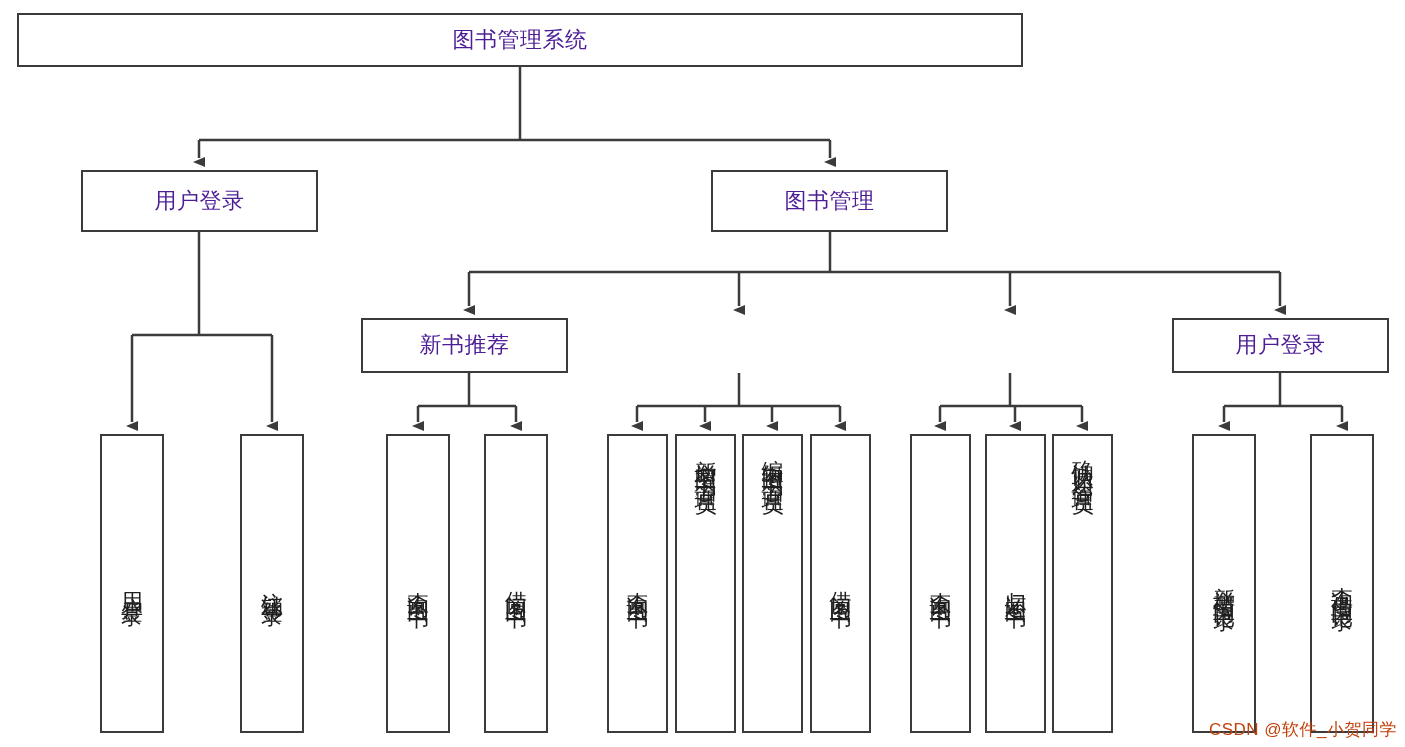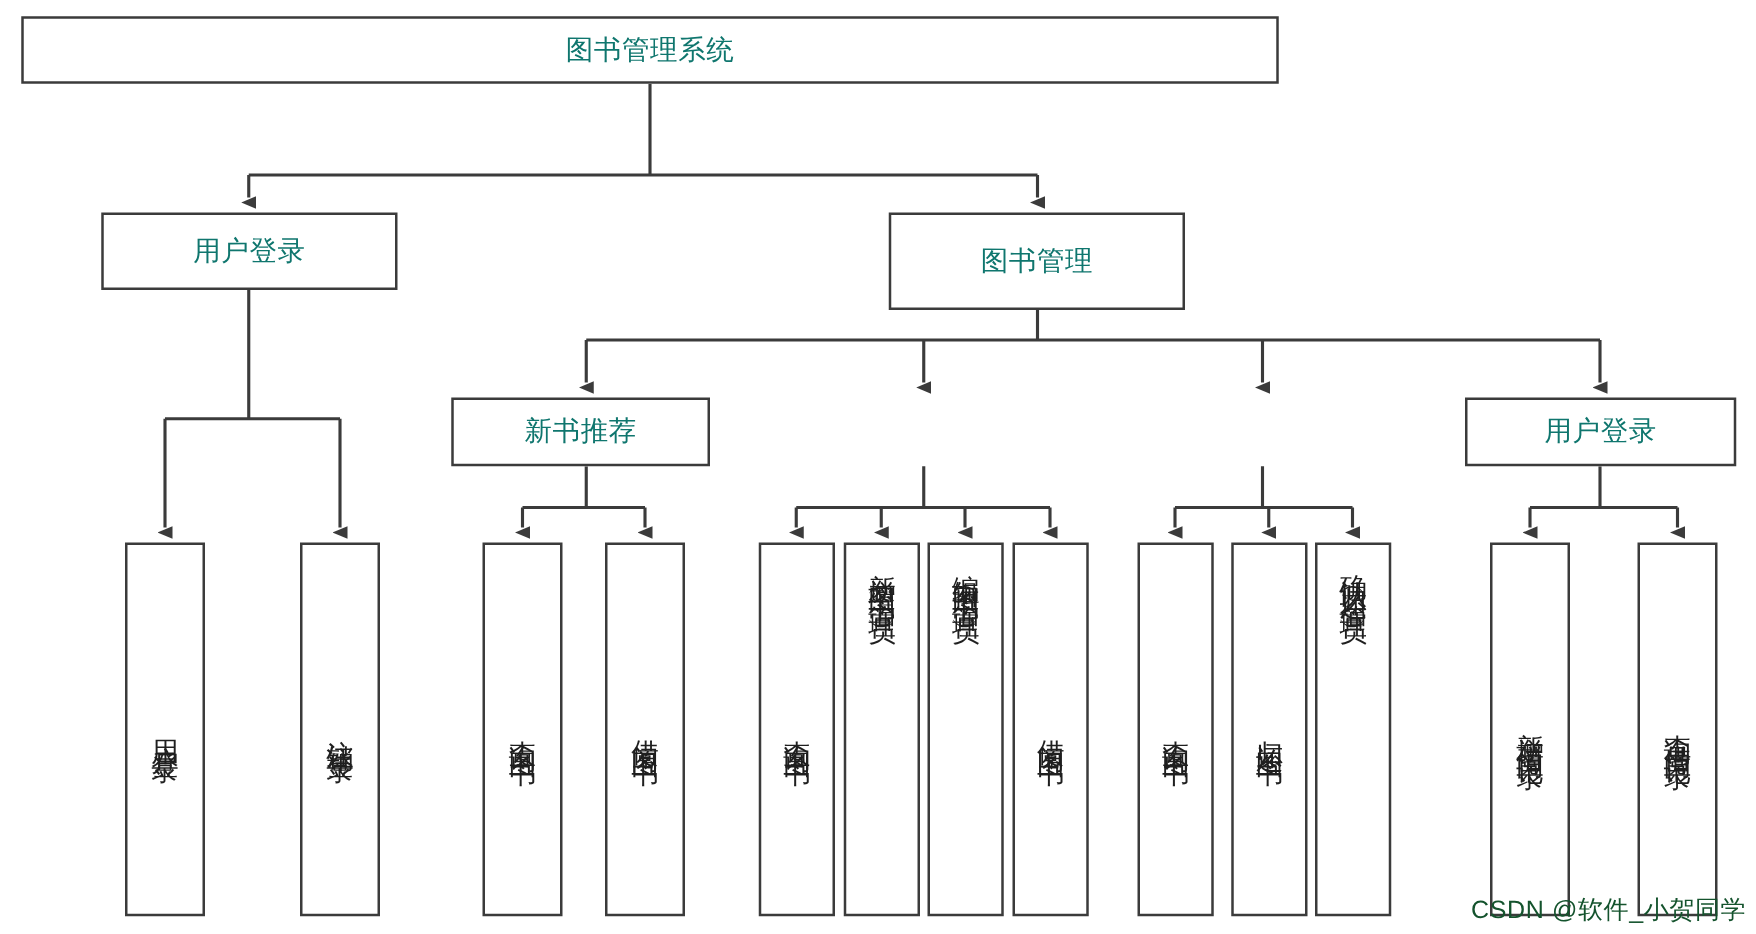--- a/index.html
+++ b/index.html
@@ -23,21 +23,21 @@
     position: absolute;
     box-sizing: border-box;
     border: 2px solid #3b3b3b;
     background: #ffffff;
     display: flex;
     align-items: center;
     justify-content: center;
   }
   .node-label-h {
     font-size: 22px;
-    color: #0f766e;
+    color: #4c1d95;
     line-height: 1.1;
     letter-spacing: 0.5px;
     text-align: center;
     white-space: nowrap;
   }
   .node-box.vertical {
     align-items: flex-start;
     justify-content: center;
     padding-top: 6px;
   }
@@ -68,22 +68,22 @@
     stroke-width: 2.5;
     fill: none;
   }
   .conn-arrow {
     fill: #3b3b3b;
   }
   #watermark {
     position: absolute;
     right: 8px;
     bottom: 6px;
-    font-size: 20px;
-    color: #14532d;
+    font-size: 17px;
+    color: #c2410c;
     white-space: nowrap;
     letter-spacing: 0.5px;
   }
 </style>
 </head>
 <body>
 
 <div id="diagram-root">
 
   <svg class="connectors" viewBox="0 0 1405 747" xmlns="http://www.w3.org/2000/svg">
@@ -148,21 +148,21 @@
     </g>
   </svg>
 
   <div class="node-box" style="left:17px; top:13px; width:1006px; height:54px;">
     <span class="node-label-h">图书管理系统</span>
   </div>
 
   <div class="node-box" style="left:81px; top:170px; width:237px; height:62px;">
     <span class="node-label-h">用户登录</span>
   </div>
-  <div class="node-box" style="left:711px; top:170px; width:237px; height:78px;">
+  <div class="node-box" style="left:711px; top:170px; width:237px; height:62px;">
     <span class="node-label-h">图书管理</span>
   </div>
 
   <div class="node-box" style="left:361px; top:318px; width:207px; height:55px;">
     <span class="node-label-h">新书推荐</span>
   </div>
   <div class="node-box" style="left:1172px; top:318px; width:217px; height:55px;">
     <span class="node-label-h">用户登录</span>
   </div>
 

